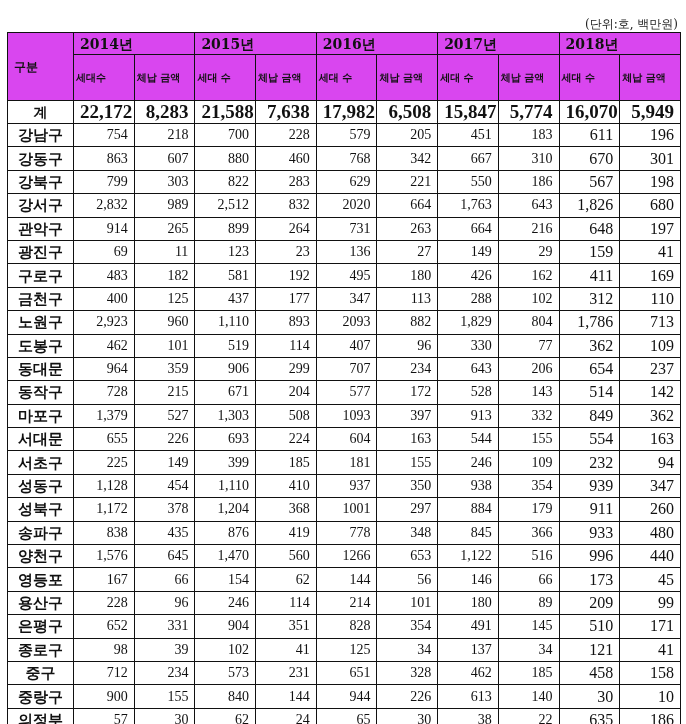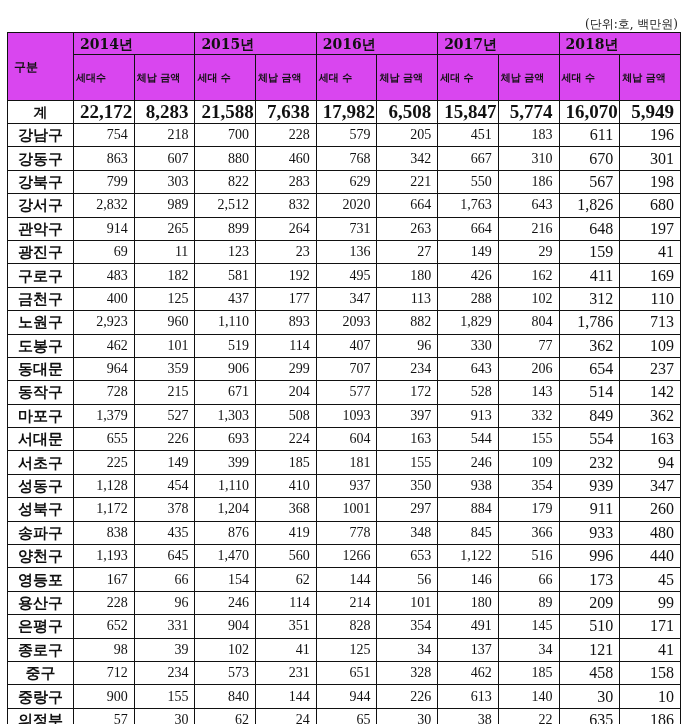--- a/index.html
+++ b/index.html
@@ -303,21 +303,21 @@
         <td class="num">419</td>
         <td class="num">778</td>
         <td class="num">348</td>
         <td class="num">845</td>
         <td class="num">366</td>
         <td class="num y18">933</td>
         <td class="num y18">480</td>
       </tr>
       <tr>
         <td class="name">양천구</td>
-        <td class="num">1,193</td>
+        <td class="num">1,576</td>
         <td class="num">645</td>
         <td class="num">1,470</td>
         <td class="num">560</td>
         <td class="num">1266</td>
         <td class="num">653</td>
         <td class="num">1,122</td>
         <td class="num">516</td>
         <td class="num y18">996</td>
         <td class="num y18">440</td>
       </tr>

